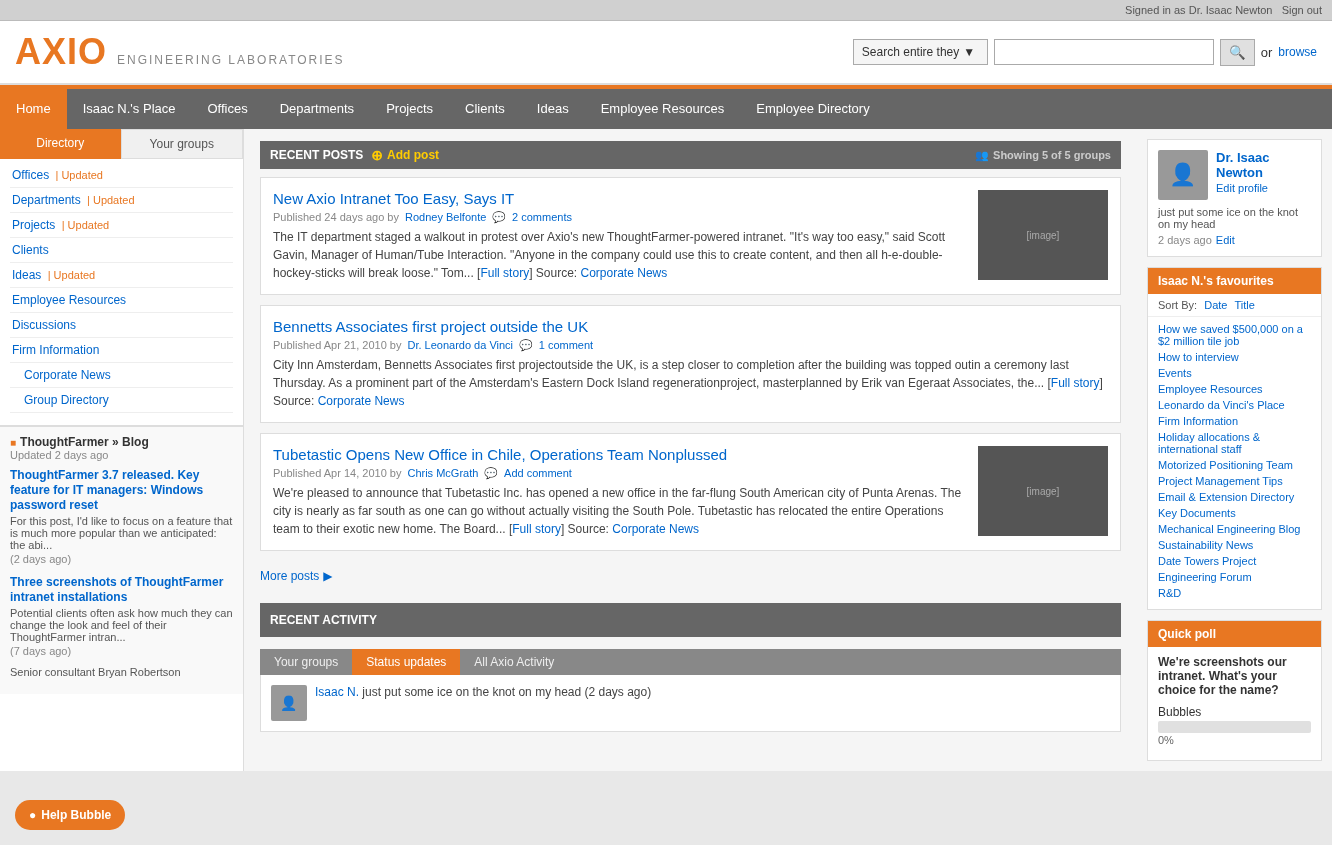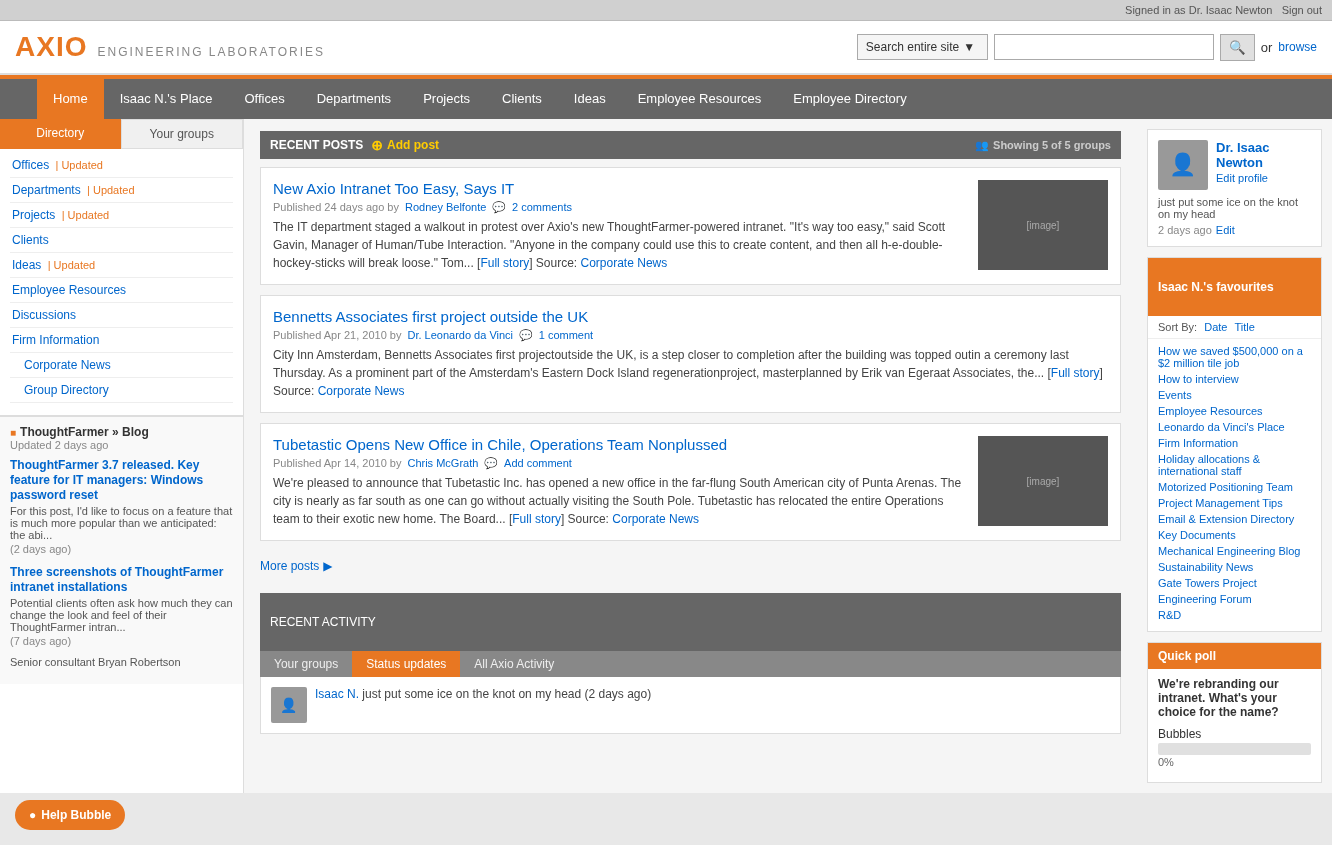--- a/index.html
+++ b/index.html
@@ -5,31 +5,31 @@
     * { box-sizing: border-box; margin: 0; padding: 0; }
     body { font-family: Arial, Helvetica, sans-serif; font-size: 13px; background: #e8e8e8; color: #333; }
 
     
     #topbar { background: #d0d0d0; text-align: right; padding: 4px 10px; font-size: 11px; color: #555; border-bottom: 1px solid #bbb; }
     #topbar a { color: #555; text-decoration: none; }
 
     
     #header { background: #fff; padding: 10px 15px; display: flex; align-items: center; border-bottom: 2px solid #ddd; }
     #logo-area { flex: 1; display: flex; align-items: baseline; }
-    #logo-axio { font-size: 28px; font-weight: bold; color: #e87722; letter-spacing: 1px; }
+    #logo-axio { font-size: 36px; font-weight: bold; color: #e87722; letter-spacing: 1px; }
     #logo-sub { font-size: 12px; color: #888; margin-left: 10px; letter-spacing: 2px; text-transform: uppercase; }
     #search-area { display: flex; align-items: center; gap: 6px; }
     #search-dropdown { display: flex; align-items: center; border: 1px solid #aaa; background: #f5f5f5; padding: 5px 8px; font-size: 12px; cursor: pointer; }
     #search-dropdown span { margin-right: 4px; }
     #search-input { width: 220px; border: 1px solid #aaa; padding: 5px 8px; font-size: 12px; }
     #search-btn { background: #e0e0e0; border: 1px solid #aaa; padding: 5px 8px; cursor: pointer; }
     #browse-link { font-size: 12px; color: #0066cc; text-decoration: none; }
 
     
-    #nav { background: #666; display: flex; align-items: stretch; padding-left: 37px; }
+    #nav { background: #666; display: flex; align-items: stretch; }
     .nav-item { padding: 0 16px; line-height: 40px; color: #ffffff; font-size: 13px; cursor: pointer; text-decoration: none; display: block; }
     .nav-item.active { background: #e87722; color: #fff; }
 
     
     #main { display: flex; min-height: 600px; }
 
     
     #sidebar { width: 244px; background: #fff; border-right: 1px solid #ddd; flex-shrink: 0; }
     #sidebar-tabs { display: flex; }
     .sidebar-tab { flex: 1; padding: 7px 10px; font-size: 12px; cursor: pointer; text-align: center; border-bottom: 2px solid #ddd; color: #555; }
@@ -59,42 +59,42 @@
     .post-text { flex: 1; }
     .post-title a { font-size: 15px; color: #0066cc; text-decoration: none; font-weight: normal; }
     .post-meta { font-size: 11px; color: #888; margin: 4px 0; display: flex; align-items: flex-start; gap: 6px; }
     .post-meta a { color: #0066cc; text-decoration: none; }
     .post-body { font-size: 12px; color: #444; line-height: 1.5; }
     .post-body a { color: #0066cc; text-decoration: none; }
     .post-img { width: 130px; flex-shrink: 0; }
     .more-posts { padding: 8px 0; font-size: 12px; color: #0066cc; cursor: pointer; display: flex; align-items: center; gap: 4px; }
 
     
-    .activity-header { background: #666; color: #fff; padding: 22px 10px; font-size: 12px; font-weight: normal; margin-top: 12px; margin-bottom: 0; }
+    .activity-header { background: #666; color: #fff; padding: 10px 10px; font-size: 12px; font-weight: bold; margin-top: 12px; margin-bottom: 12px; }
     .activity-tabs { background: #888; display: flex; }
     .activity-tab { padding: 6px 14px; font-size: 12px; color: #eee; cursor: pointer; }
     .activity-tab.active { background: #e87722; color: #fff; }
     .activity-item { background: #fff; border: 1px solid #ddd; border-top: none; padding: 10px; display: flex; align-items: flex-start; gap: 8px; }
     .activity-avatar { width: 36px; height: 36px; background: #999; flex-shrink: 0; border-radius: 2px; overflow: hidden; display: flex; align-items: center; justify-content: center; color: #fff; font-size: 14px; }
     .activity-text { font-size: 12px; color: #444; }
     .activity-text a { color: #0066cc; text-decoration: none; }
 
     
     #rightpanel { width: 195px; flex-shrink: 0; padding: 10px; background: #f5f5f5; }
     .profile-box { background: #fff; border: 1px solid #ddd; padding: 10px; margin-bottom: 10px; }
     .profile-top { display: flex; align-items: flex-start; gap: 8px; margin-bottom: 6px; }
     .profile-avatar { width: 50px; height: 50px; background: #999; flex-shrink: 0; border-radius: 2px; overflow: hidden; display: flex; align-items: center; justify-content: center; color: #fff; font-size: 22px; }
     .profile-name a { font-size: 13px; font-weight: bold; color: #0066cc; text-decoration: none; }
     .profile-edit a { font-size: 11px; color: #0066cc; text-decoration: none; }
     .profile-status { font-size: 11px; color: #555; margin-bottom: 4px; }
     .profile-time { font-size: 11px; color: #888; display: flex; gap: 4px; }
     .profile-time a { color: #0066cc; text-decoration: none; }
 
     .favourites-box { background: #fff; border: 1px solid #ddd; padding: 0; margin-bottom: 10px; }
-    .fav-header { background: #e87722; color: #fff; padding: 22px 10px; font-size: 12px; font-weight: bold; }
+    .fav-header { background: #e87722; color: #fff; padding: 6px 10px; font-size: 12px; font-weight: bold; }
     .fav-sortby { padding: 5px 10px; font-size: 11px; color: #555; border-bottom: 1px solid #eee; }
     .fav-sortby a { color: #0066cc; text-decoration: none; margin-left: 4px; }
     .fav-list { padding: 4px 10px 8px; }
     .fav-item a { display: block; font-size: 11px; color: #0066cc; text-decoration: none; padding: 2px 0; }
 
     .poll-box { background: #fff; border: 1px solid #ddd; padding: 0; }
     .poll-header { background: #e87722; color: #fff; padding: 6px 10px; font-size: 12px; font-weight: bold; }
     .poll-content { padding: 8px 10px; }
     .poll-question { font-size: 12px; color: #333; margin-bottom: 8px; font-weight: bold; }
     .poll-option { margin-bottom: 6px; font-size: 12px; }
@@ -118,21 +118,21 @@
   <a href="#">Sign out</a>
 </div>
 
 <div id="header">
   <div id="logo-area">
     <span id="logo-axio">AXIO</span>
     <span id="logo-sub">ENGINEERING LABORATORIES</span>
   </div>
   <div id="search-area">
     <div id="search-dropdown">
-      <span>Search entire site</span>
+      <span>Search entire they</span>
       <span>▼</span>
     </div>
     <input id="search-input" type="text" style="">
     <button id="search-btn">🔍</button>
     <span>or</span>
     <a href="#" id="browse-link">browse</a>
   </div>
 </div>
 
 <div id="orange-line"></div>
@@ -353,35 +353,35 @@
           <div class="fav-item">
             <a href="#">Key Documents</a>
           </div>
           <div class="fav-item">
             <a href="#">Mechanical Engineering Blog</a>
           </div>
           <div class="fav-item">
             <a href="#">Sustainability News</a>
           </div>
           <div class="fav-item">
-            <a href="#">Gate Towers Project</a>
+            <a href="#">Date Towers Project</a>
           </div>
           <div class="fav-item">
             <a href="#">Engineering Forum</a>
           </div>
           <div class="fav-item">
             <a href="#">R&amp;D</a>
           </div>
         </div>
     </div>
 
     <div class="poll-box">
       <div class="poll-header">Quick poll</div>
       <div class="poll-content">
-        <div class="poll-question">We're rebranding our intranet. What's your choice for the name?</div>
+        <div class="poll-question">We're screenshots our intranet. What's your choice for the name?</div>
         <div id="poll-options">
             <div class="poll-option">
     <div>Bubbles</div>
     <div class="poll-bar-bg">
       <div class="poll-bar" style="width:0%"></div>
     </div>
     <div class="poll-pct">0%</div>
   </div>
           </div>
       </div>

